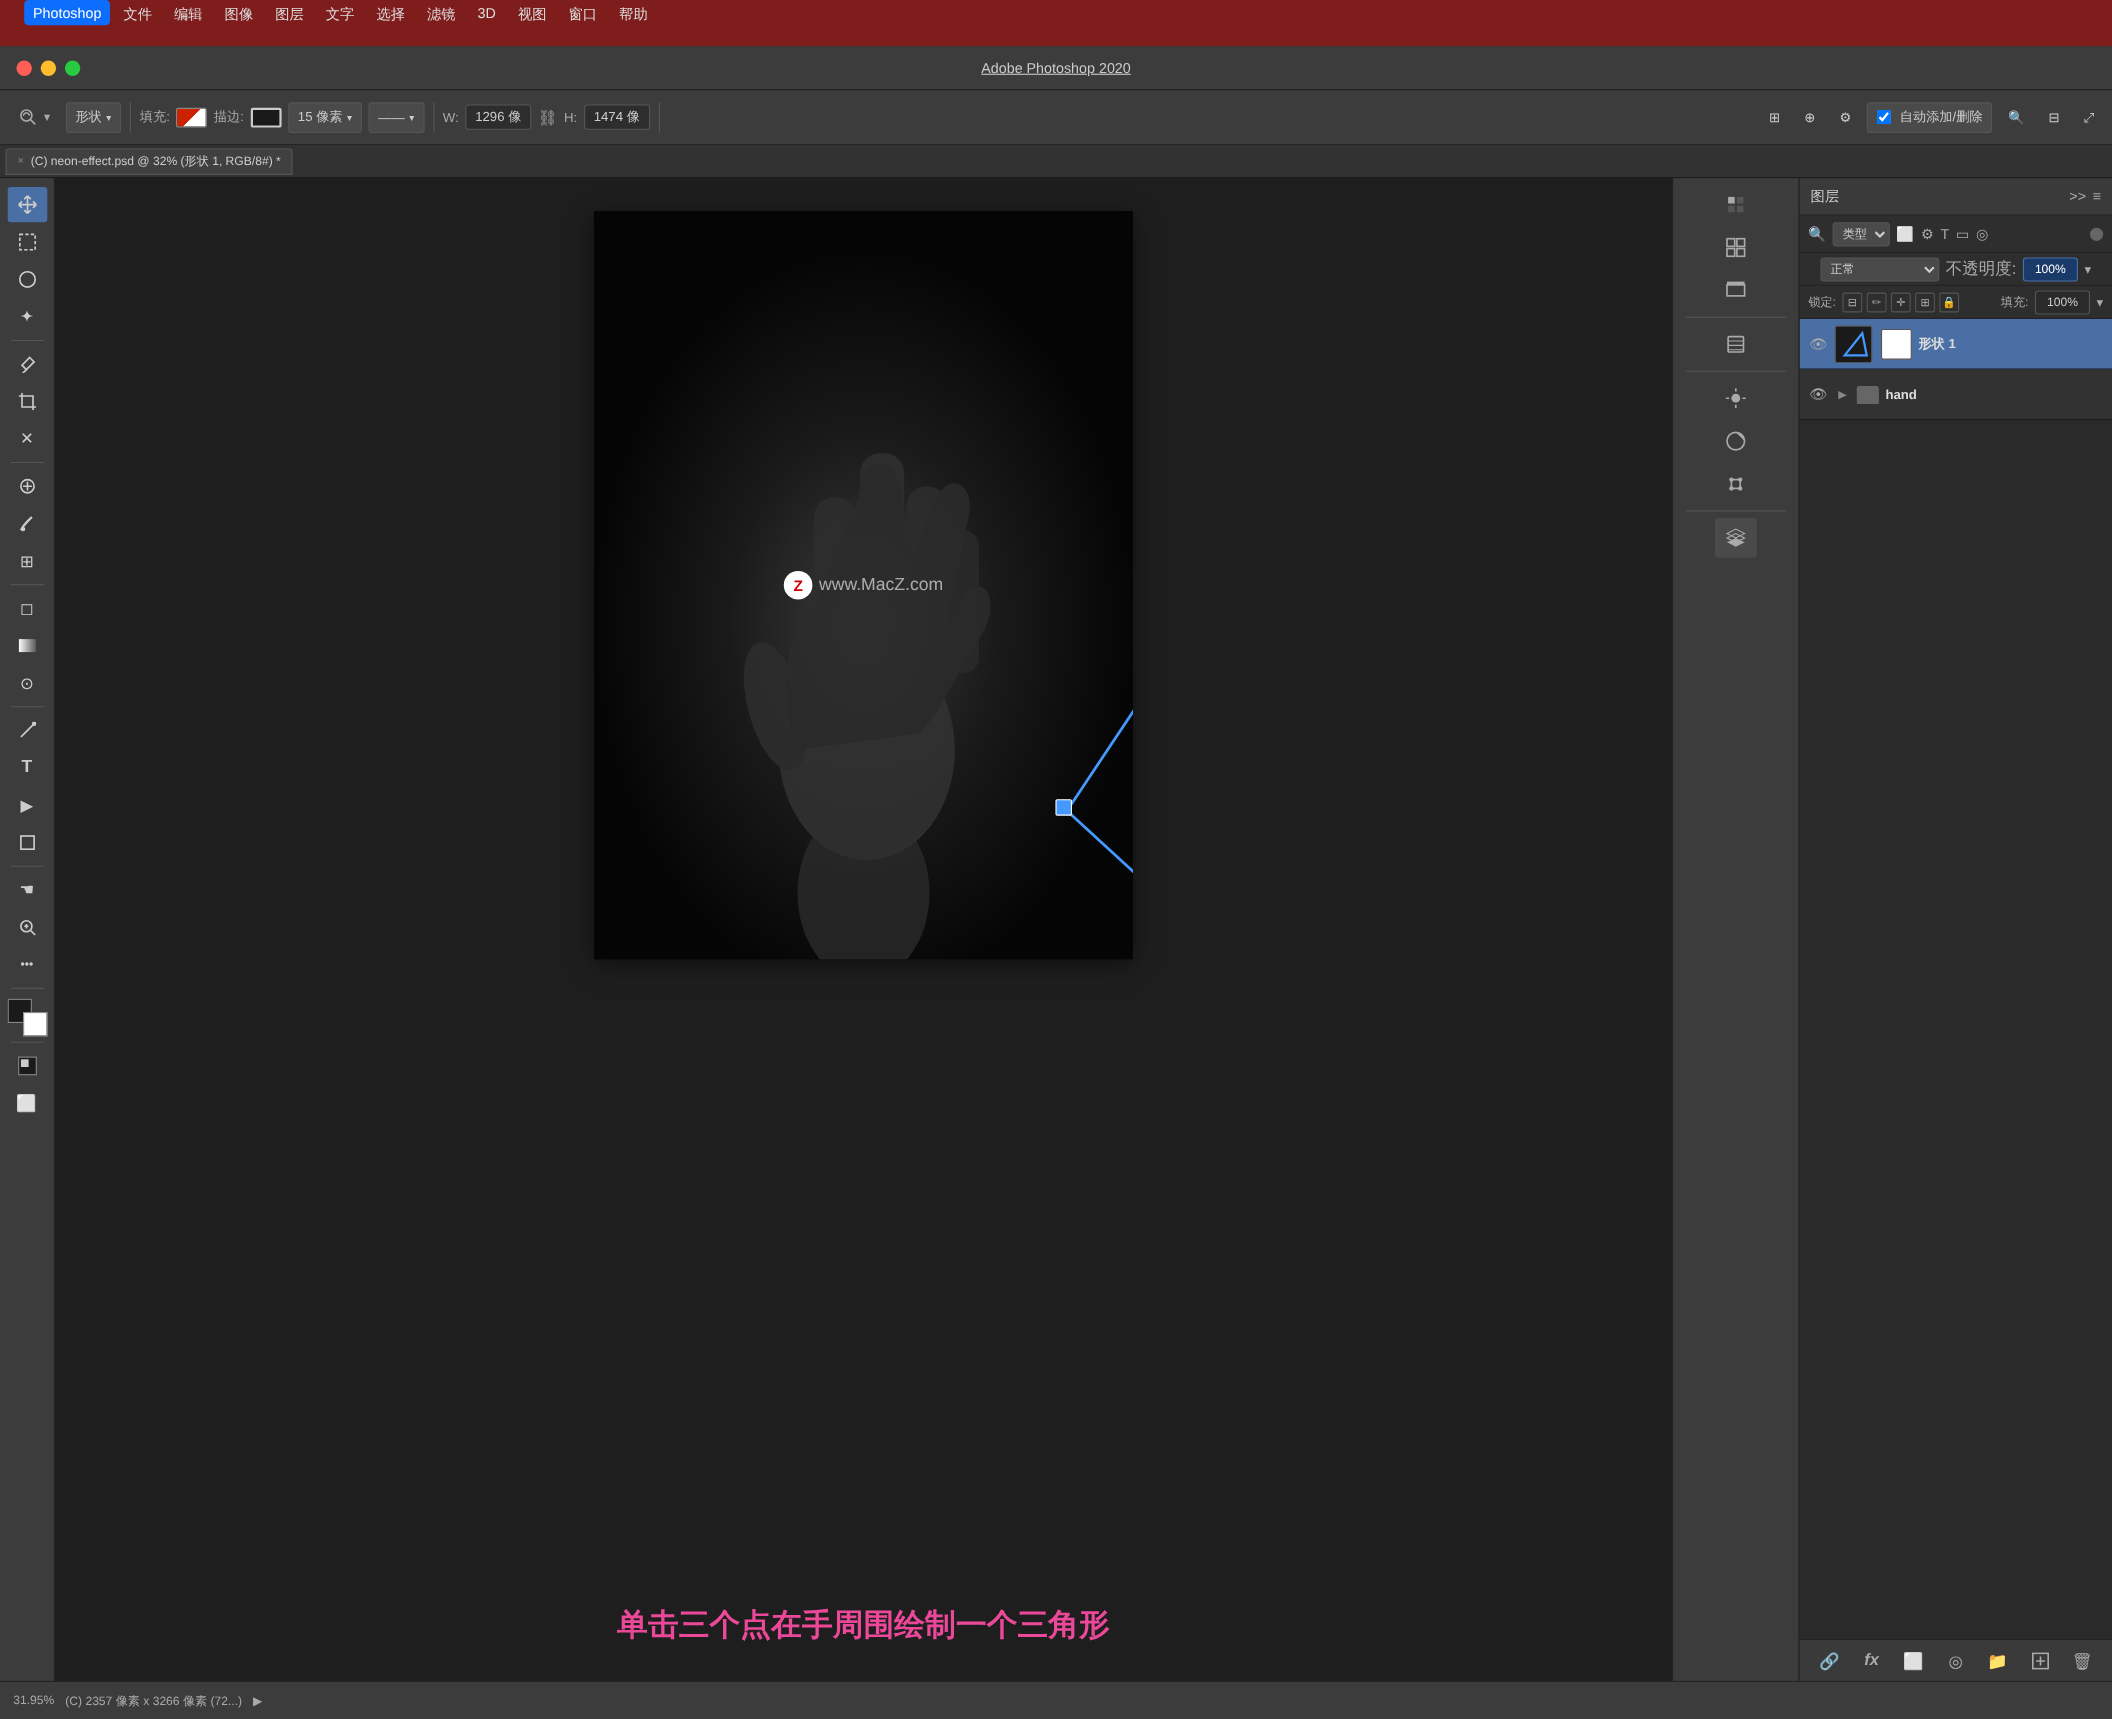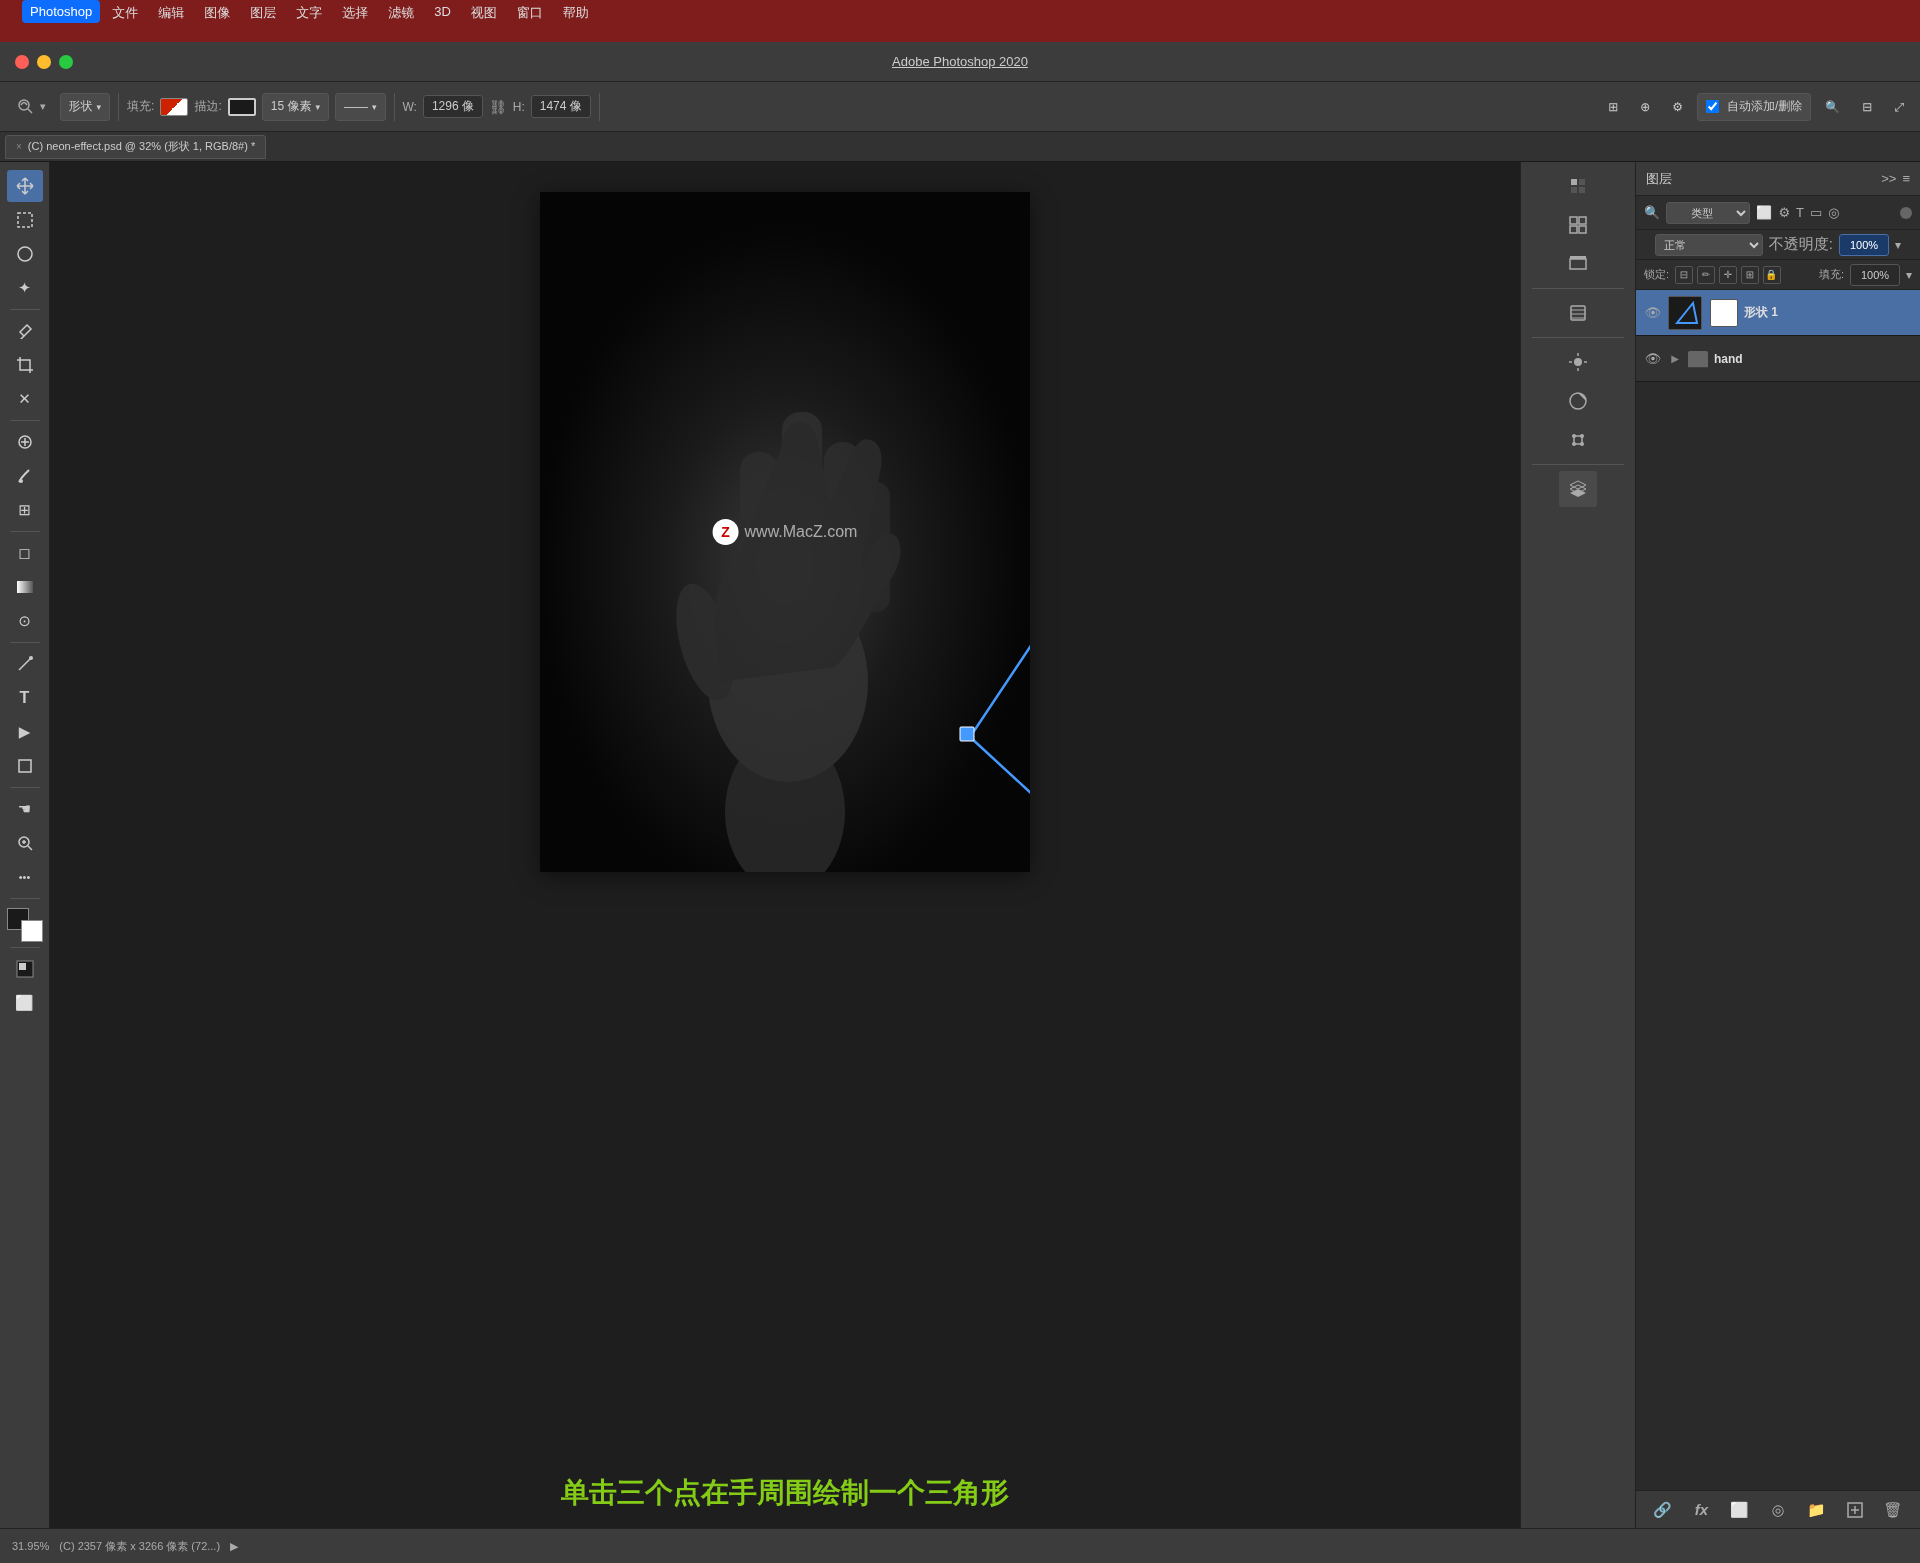--- a/index.html
+++ b/index.html
@@ -271,25 +271,25 @@
       align-items: center;
       justify-content: center;
       font-weight: bold;
       font-size: 14px;
       color: #c00;
     }
 
     
     #caption {
       position: absolute;
-      bottom: 16px;
+      bottom: 32px;
       left: 50%;
       transform: translateX(-50%);
       font-size: 28px;
-      color: #84cc16;
+      color: #ec4899;
       font-weight: bold;
       white-space: nowrap;
       text-align: center;
     }
 
     
     #right-panel {
       width: 115px;
       background: #3c3c3c;
       border-left: 1px solid #222;
@@ -363,21 +363,21 @@
       gap: 6px;
       border-bottom: 1px solid #222;
     }
     .filter-select {
       height: 22px;
       background: #4a4a4a;
       border: 1px solid #555;
       color: #ccc;
       font-size: 11px;
       border-radius: 3px;
-      padding: 0 20px;
+      padding: 0 4px;
       cursor: pointer;
     }
     .filter-icon {
       font-size: 13px;
       color: #aaa;
       cursor: pointer;
     }
     .filter-toggle {
       width: 12px;
       height: 12px;

